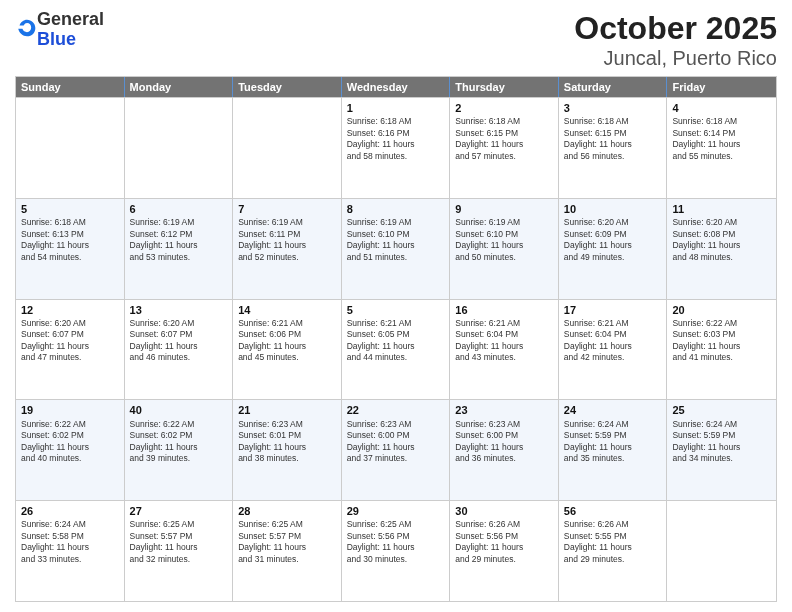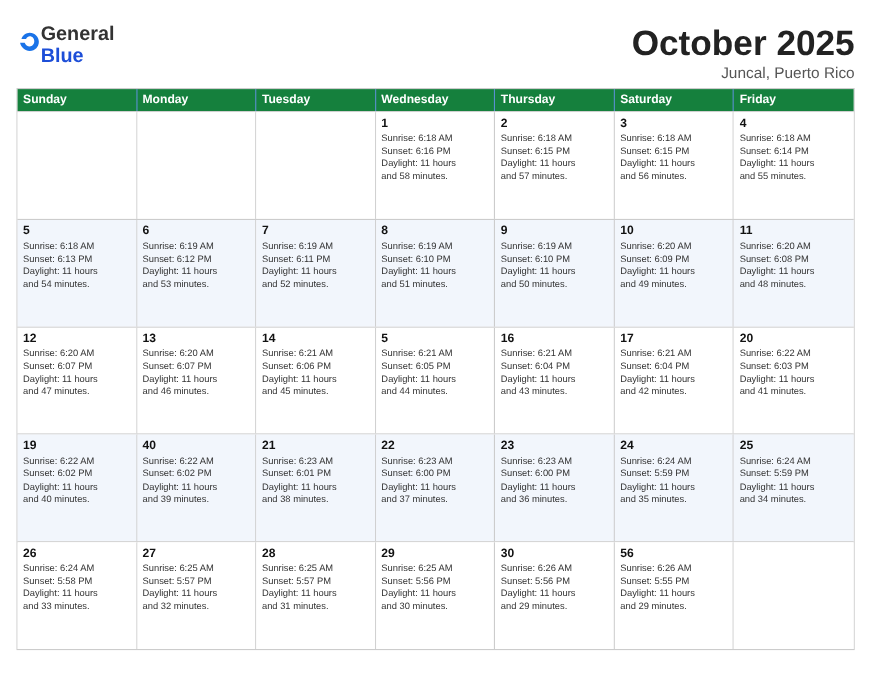--- a/index.html
+++ b/index.html
@@ -6,21 +6,21 @@
     body {
       font-family: Arial, sans-serif;
       background: #fff;
       width: 792px;
       height: 612px;
       overflow: hidden;
     }
     .page {
       width: 792px;
       height: 612px;
-      padding: 21px 15px;
+      padding: 10px 15px;
       display: flex;
       flex-direction: column;
     }
     .header {
       display: flex;
       justify-content: space-between;
       align-items: flex-start;
       margin-bottom: 6px;
     }
     .logo {
@@ -41,33 +41,33 @@
     }
     .title-block {
       text-align: right;
     }
     .title-month {
       font-size: 32px;
       font-weight: bold;
       color: #222;
     }
     .title-location {
-      font-size: 14px;
+      font-size: 20px;
       color: #555;
     }
     .calendar {
       flex: 1;
       display: flex;
       flex-direction: column;
       border: 1px solid #ccc;
     }
     .cal-header {
       display: grid;
       grid-template-columns: repeat(7, 1fr);
-      background: #15803d;
+      background: #737373;
     }
     .cal-header-cell {
       color: #fff;
       font-size: 11px;
       font-weight: bold;
       padding: 4px 5px;
       text-align: left;
       border-right: 1px solid #5a8fd0;
     }
     .cal-header-cell:last-child { border-right: none; }

